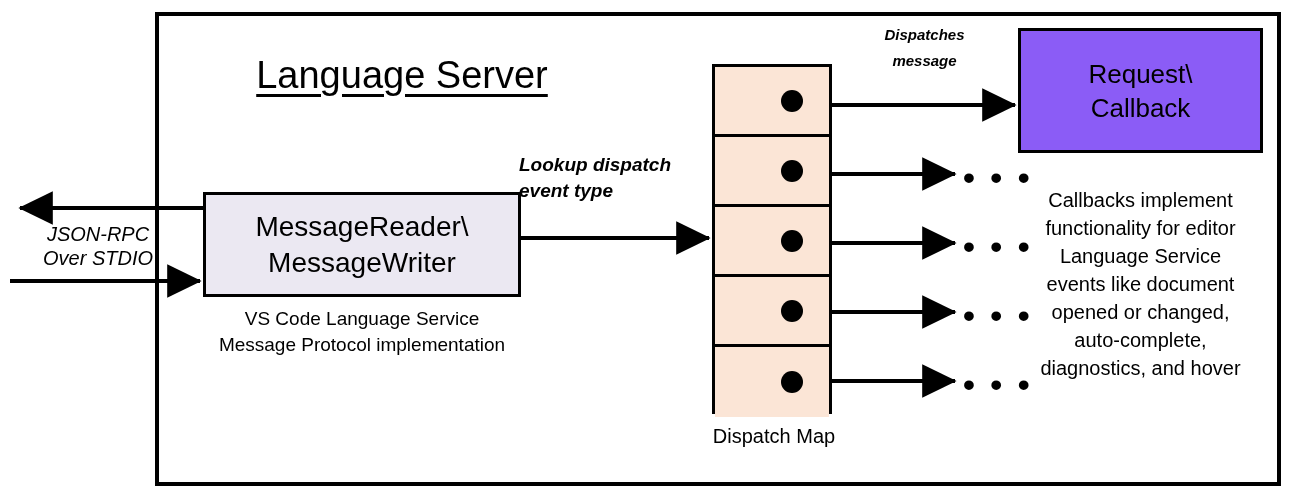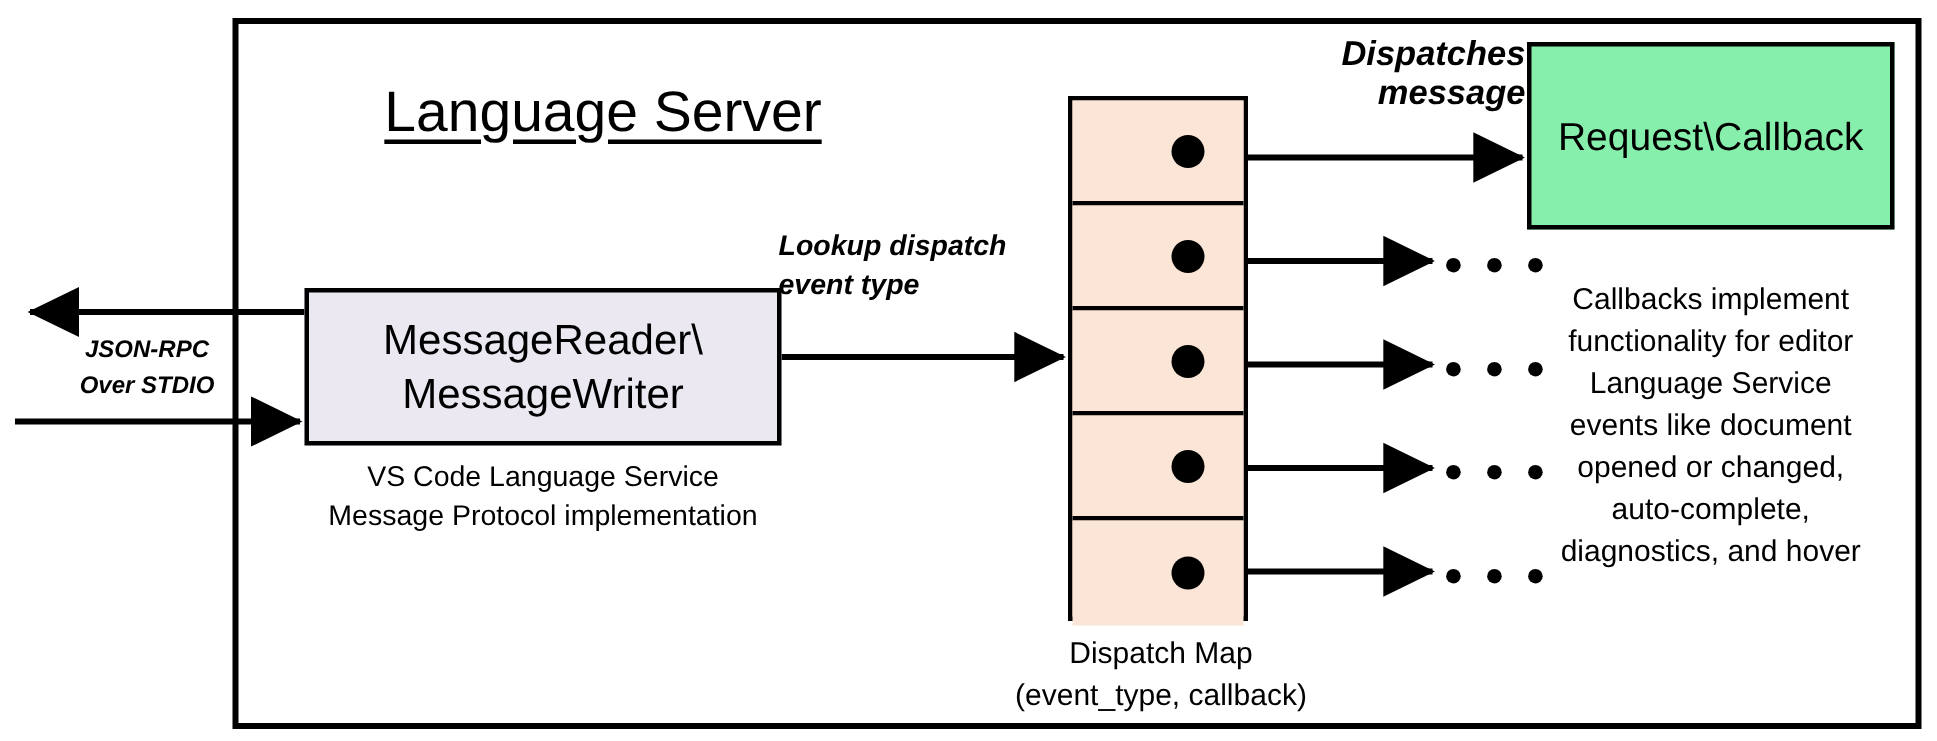--- a/index.html
+++ b/index.html
@@ -36,22 +36,22 @@
     white-space: nowrap;
   }
 
   
   .rpc-label {
     position: absolute;
     left: 18px; top: 222px;
     width: 160px;
     text-align: center;
     font-style: italic;
-    font-weight: bold;
-    font-size: 16px;
+    font-weight: normal;
+    font-size: 20px;
     line-height: 24px;
   }
 
   
   .mrw-box {
     position: absolute;
     left: 203px; top: 192px;
     width: 318px; height: 105px;
     background: #EBE8F2;
     border: 3px solid #000;
@@ -114,35 +114,36 @@
     text-align: center;
     font-size: 20px;
     line-height: 28px;
   }
 
   
   .dispatch-label {
     position: absolute;
     left: 832px; top: 22px;
     width: 185px;
-    text-align: right;
+    text-align: center;
     font-style: italic;
     font-weight: bold;
-    font-size: 23px;
+    font-size: 15px;
     line-height: 26px;
   }
 
   
   .cb-box {
     position: absolute;
     left: 1018px; top: 28px;
     width: 245px; height: 125px;
-    background: #86efac;
+    background: #8b5cf6;
     border: 3px solid #000;
     display: flex;
+    flex-direction: column;
     align-items: center;
     justify-content: center;
     font-size: 26px;
     line-height: 34px;
     text-align: center;
   }
   .cb-caption {
     position: absolute;
     left: 1008px; top: 186px;
     width: 265px;
@@ -244,21 +245,20 @@
     </div>
     <div class="dmap-row">
       <span class="dmap-dot"></span>
     </div>
     <div class="dmap-row">
       <span class="dmap-dot"></span>
     </div>
   </div>
   <div class="dmap-caption">
     <div>Dispatch Map</div>
-    <div>(event_type, callback)</div>
   </div>
 
   <div class="ellipsis" style="left:963px; top:160px;">• • •</div>
   <div class="ellipsis" style="left:963px; top:229px;">• • •</div>
   <div class="ellipsis" style="left:963px; top:298px;">• • •</div>
   <div class="ellipsis" style="left:963px; top:367px;">• • •</div>
 
   <div class="dispatch-label">
     <div>Dispatches</div>
     <div>message</div>

